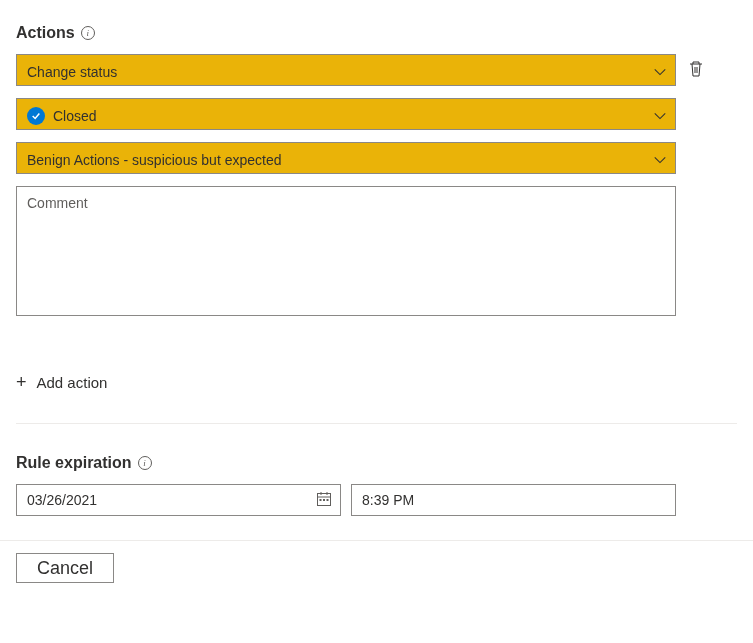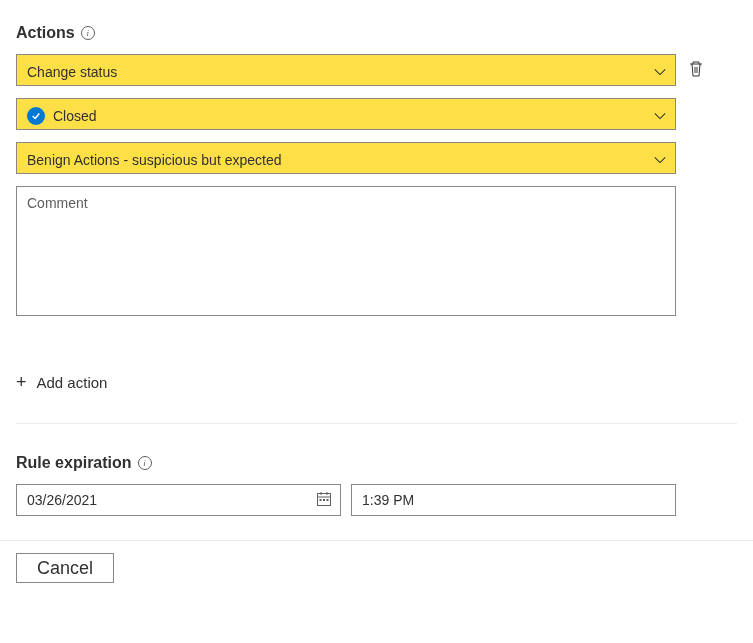--- a/index.html
+++ b/index.html
@@ -38,21 +38,21 @@
     .row {
       display: flex;
       align-items: center;
       gap: 10px;
       margin-bottom: 12px;
     }
     .dropdown {
       flex: 1;
       height: 32px;
       border: 1px solid #8a8886;
-      background: #fde047;
+      background: #eab308;
       display: flex;
       align-items: center;
       justify-content: space-between;
       padding: 4px 8px 0 10px;
       cursor: pointer;
       font-size: 14px;
       color: #323130;
     }
     .dropdown .left {
       display: flex;
@@ -272,21 +272,21 @@
           <line x1="1.5" y1="6" x2="14.5" y2="6" stroke="#605e5c"></line>
           <line x1="5" y1="1" x2="5" y2="4" stroke="#605e5c"></line>
           <line x1="11" y1="1" x2="11" y2="4" stroke="#605e5c"></line>
           <rect x="3.5" y="8" width="2" height="2" fill="#605e5c"></rect>
           <rect x="7" y="8" width="2" height="2" fill="#605e5c"></rect>
           <rect x="10.5" y="8" width="2" height="2" fill="#605e5c"></rect>
         </svg>
     </span>
   </div>
   <div class="time-input">
-    <span>1:39 PM</span>
+    <span>8:39 PM</span>
   </div>
 </div>
 
 <hr class="footer-divider">
 
 <div class="footer">
   <button class="btn-secondary">Cancel</button>
 </div>
 
 

